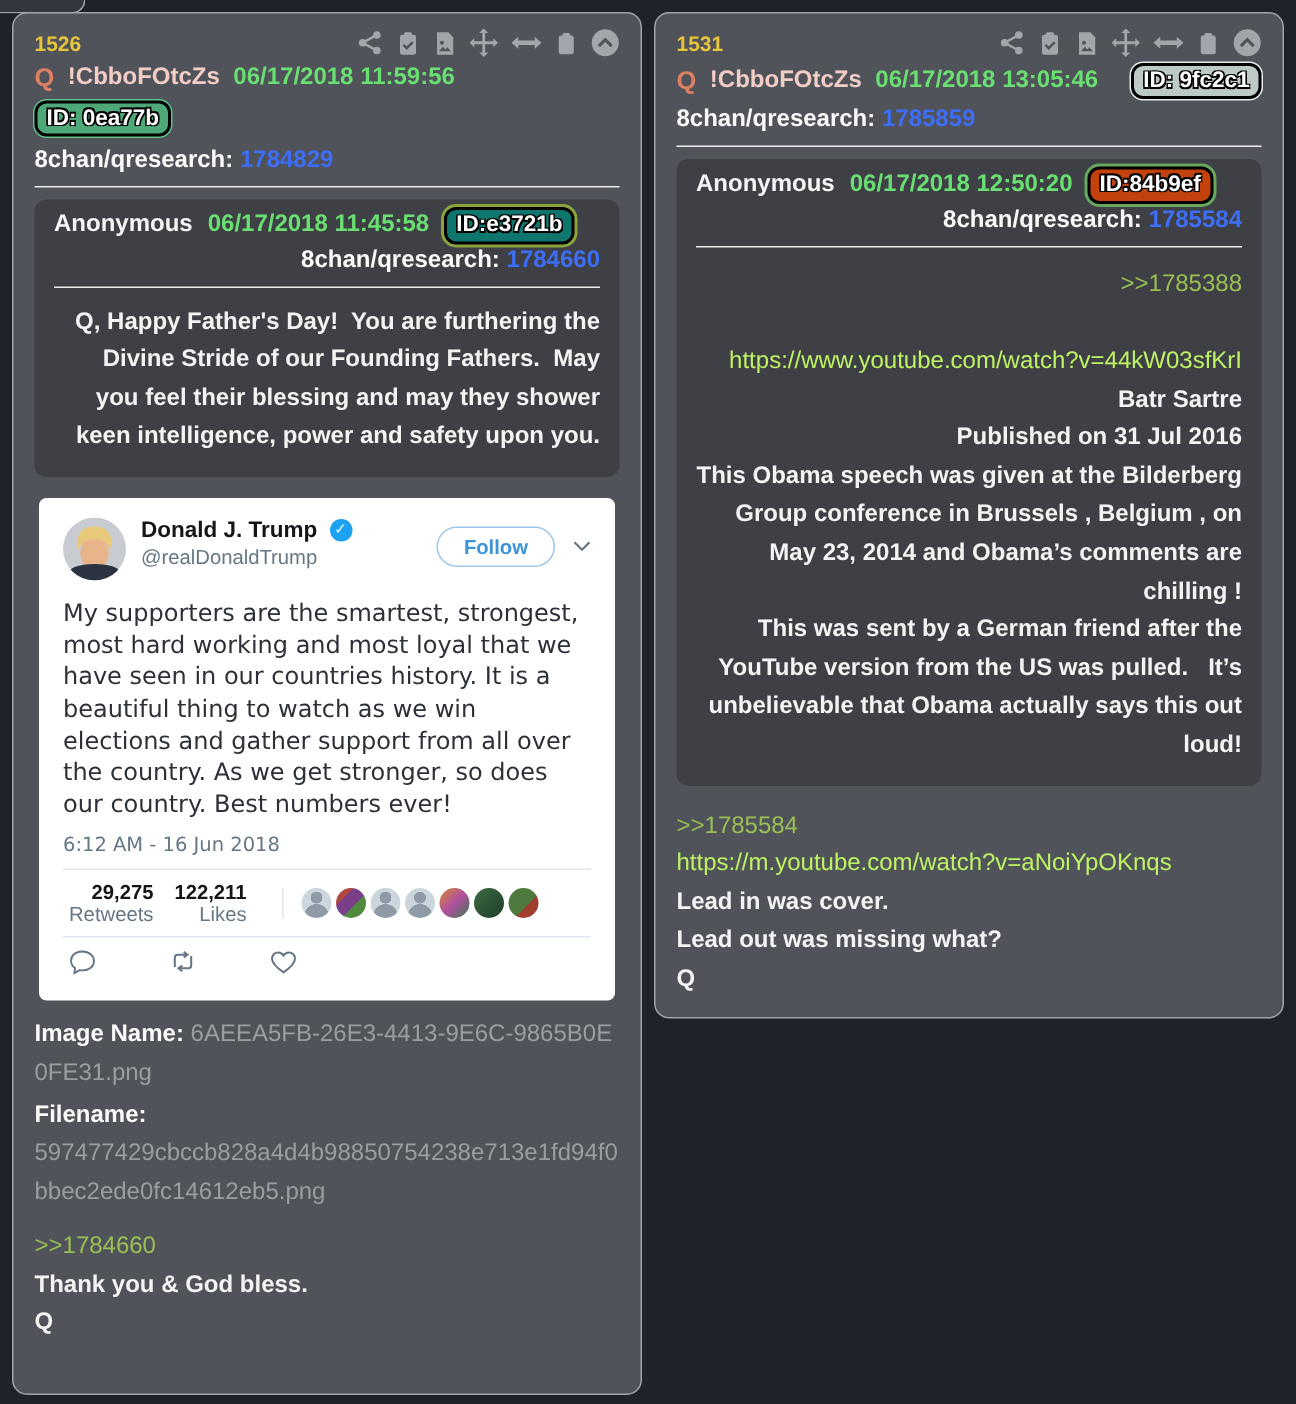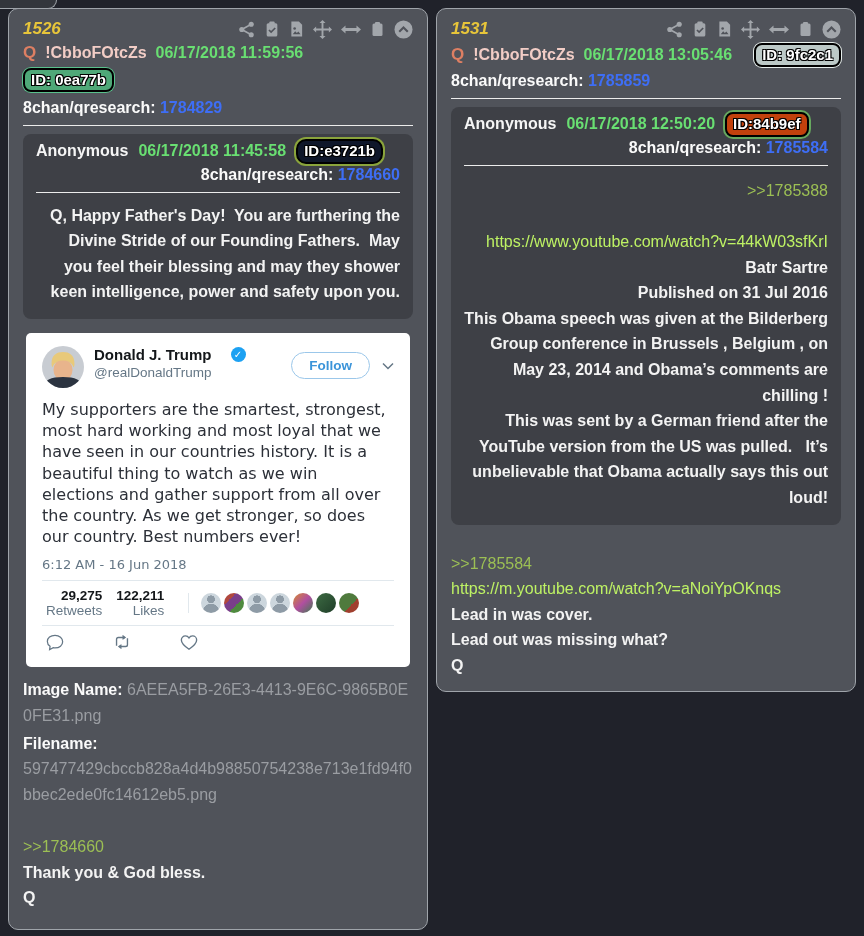--- a/index.html
+++ b/index.html
@@ -24,71 +24,71 @@
     width: 420px;
     background: #50535a;
     border: 1px solid #9fa4aa;
     border-radius: 10px;
     padding: 10px 14px 12px;
     overflow: hidden;
   }
   .post-left { height: 922px; }
 
   .post-head { display: flex; align-items: center; margin-bottom: 4px; }
-  .post-number { color: #e7c53a; font-weight: 700; font-size: 17px; font-style: italic; }
+  .post-number { color: #e7c53a; font-weight: 700; font-size: 14px; }
   .toolbar { margin-left: auto; display: flex; align-items: center; gap: 9px; }
   .tool { display: inline-flex; align-items: center; cursor: pointer; }
 
   .author-line { display: flex; align-items: center; gap: 9px; margin: 3px 0 5px; font-weight: 700; }
   .q-author { color: #dd7f63; font-size: 17px; }
   .tripcode { color: #f2cdc6; }
   .datetime { color: #69df72; }
 
   .badge {
     font-weight: 700; color: #fff; font-size: 15px;
     border: 2px solid #000; border-radius: 8px;
     padding: 0 6px; line-height: 1.35; display: inline-block;
     text-shadow: -1px -1px 0 #000, 1px -1px 0 #000, -1px 1px 0 #000, 1px 1px 0 #000;
   }
   .badge-q-left   { background: #4fa878; box-shadow: 0 0 0 1px #59c18c; }
   .badge-q-right  { background: #bcc9c7; box-shadow: 0 0 0 1px #e6eeec; margin-left: auto; }
-  .badge-quote-left  { background: #0f172a; box-shadow: 0 0 0 2px #8aa43c; border-radius: 10px; }
+  .badge-quote-left  { background: #0f766e; box-shadow: 0 0 0 2px #8aa43c; }
   .badge-quote-right { background: #c2410c; box-shadow: 0 0 0 2px #67a85f; }
   .id-line { margin: 2px 0 7px; }
 
   .board-line { font-weight: 700; margin: 2px 0 4px; }
   .board-link { color: #3e6ef5; text-decoration: none; cursor: pointer; }
 
   hr.rule { border: none; border-top: 1px solid #ececec; margin: 8px 0; }
 
   .quote {
     background: #3e4046;
     border-radius: 8px;
     padding: 5px 13px 14px;
     margin: 0 0 14px;
     text-align: right;
   }
   .quote-head { display: flex; align-items: center; gap: 10px; font-weight: 700; }
   .quote-author { color: #f5f5f5; }
   .quote-body, .post-body { white-space: pre-wrap; line-height: 1.6; color: #f3f3f3; margin-top: 10px; font-weight: bold; }
   .greentext { color: #9cbf54; line-height: 1.6; }
-  .ref-gap { margin-top: 26px; }
+  .ref-gap { margin-top: 10px; }
   .link { color: #bef264; line-height: 1.6; cursor: pointer; word-break: break-all; display: block; text-decoration: none; }
   .quote .link { margin-top: 26px; }
 
   
   .tweet {
     background: #ffffff; border-radius: 5px;
     margin: 12px 3px 10px; padding: 13px 16px 8px;
     color: #14171a; cursor: pointer;
   }
   .tweet-head { display: flex; align-items: flex-start; }
   .t-avatar { width: 42px; height: 42px; flex: 0 0 42px; }
   .t-names { margin-left: 10px; }
-  .t-name-row { display: flex; align-items: center; gap: 19px; }
+  .t-name-row { display: flex; align-items: center; gap: 8px; }
   .t-name { font-weight: 700; font-size: 15px; color: #14171a; }
   .verified {
     background: #1da1f2; color: #fff; border-radius: 50%;
     width: 15px; height: 15px; font-size: 10px; font-weight: 700;
     display: inline-flex; align-items: center; justify-content: center;
   }
   .t-handle { color: #657786; font-size: 13.5px; margin-top: 2px; }
   .t-follow-zone { margin-left: auto; display: flex; align-items: center; gap: 12px; margin-top: 6px; }
   .follow-btn {
     border: 1px solid #9bc7ea; color: #3b94d9; font-weight: 700;

